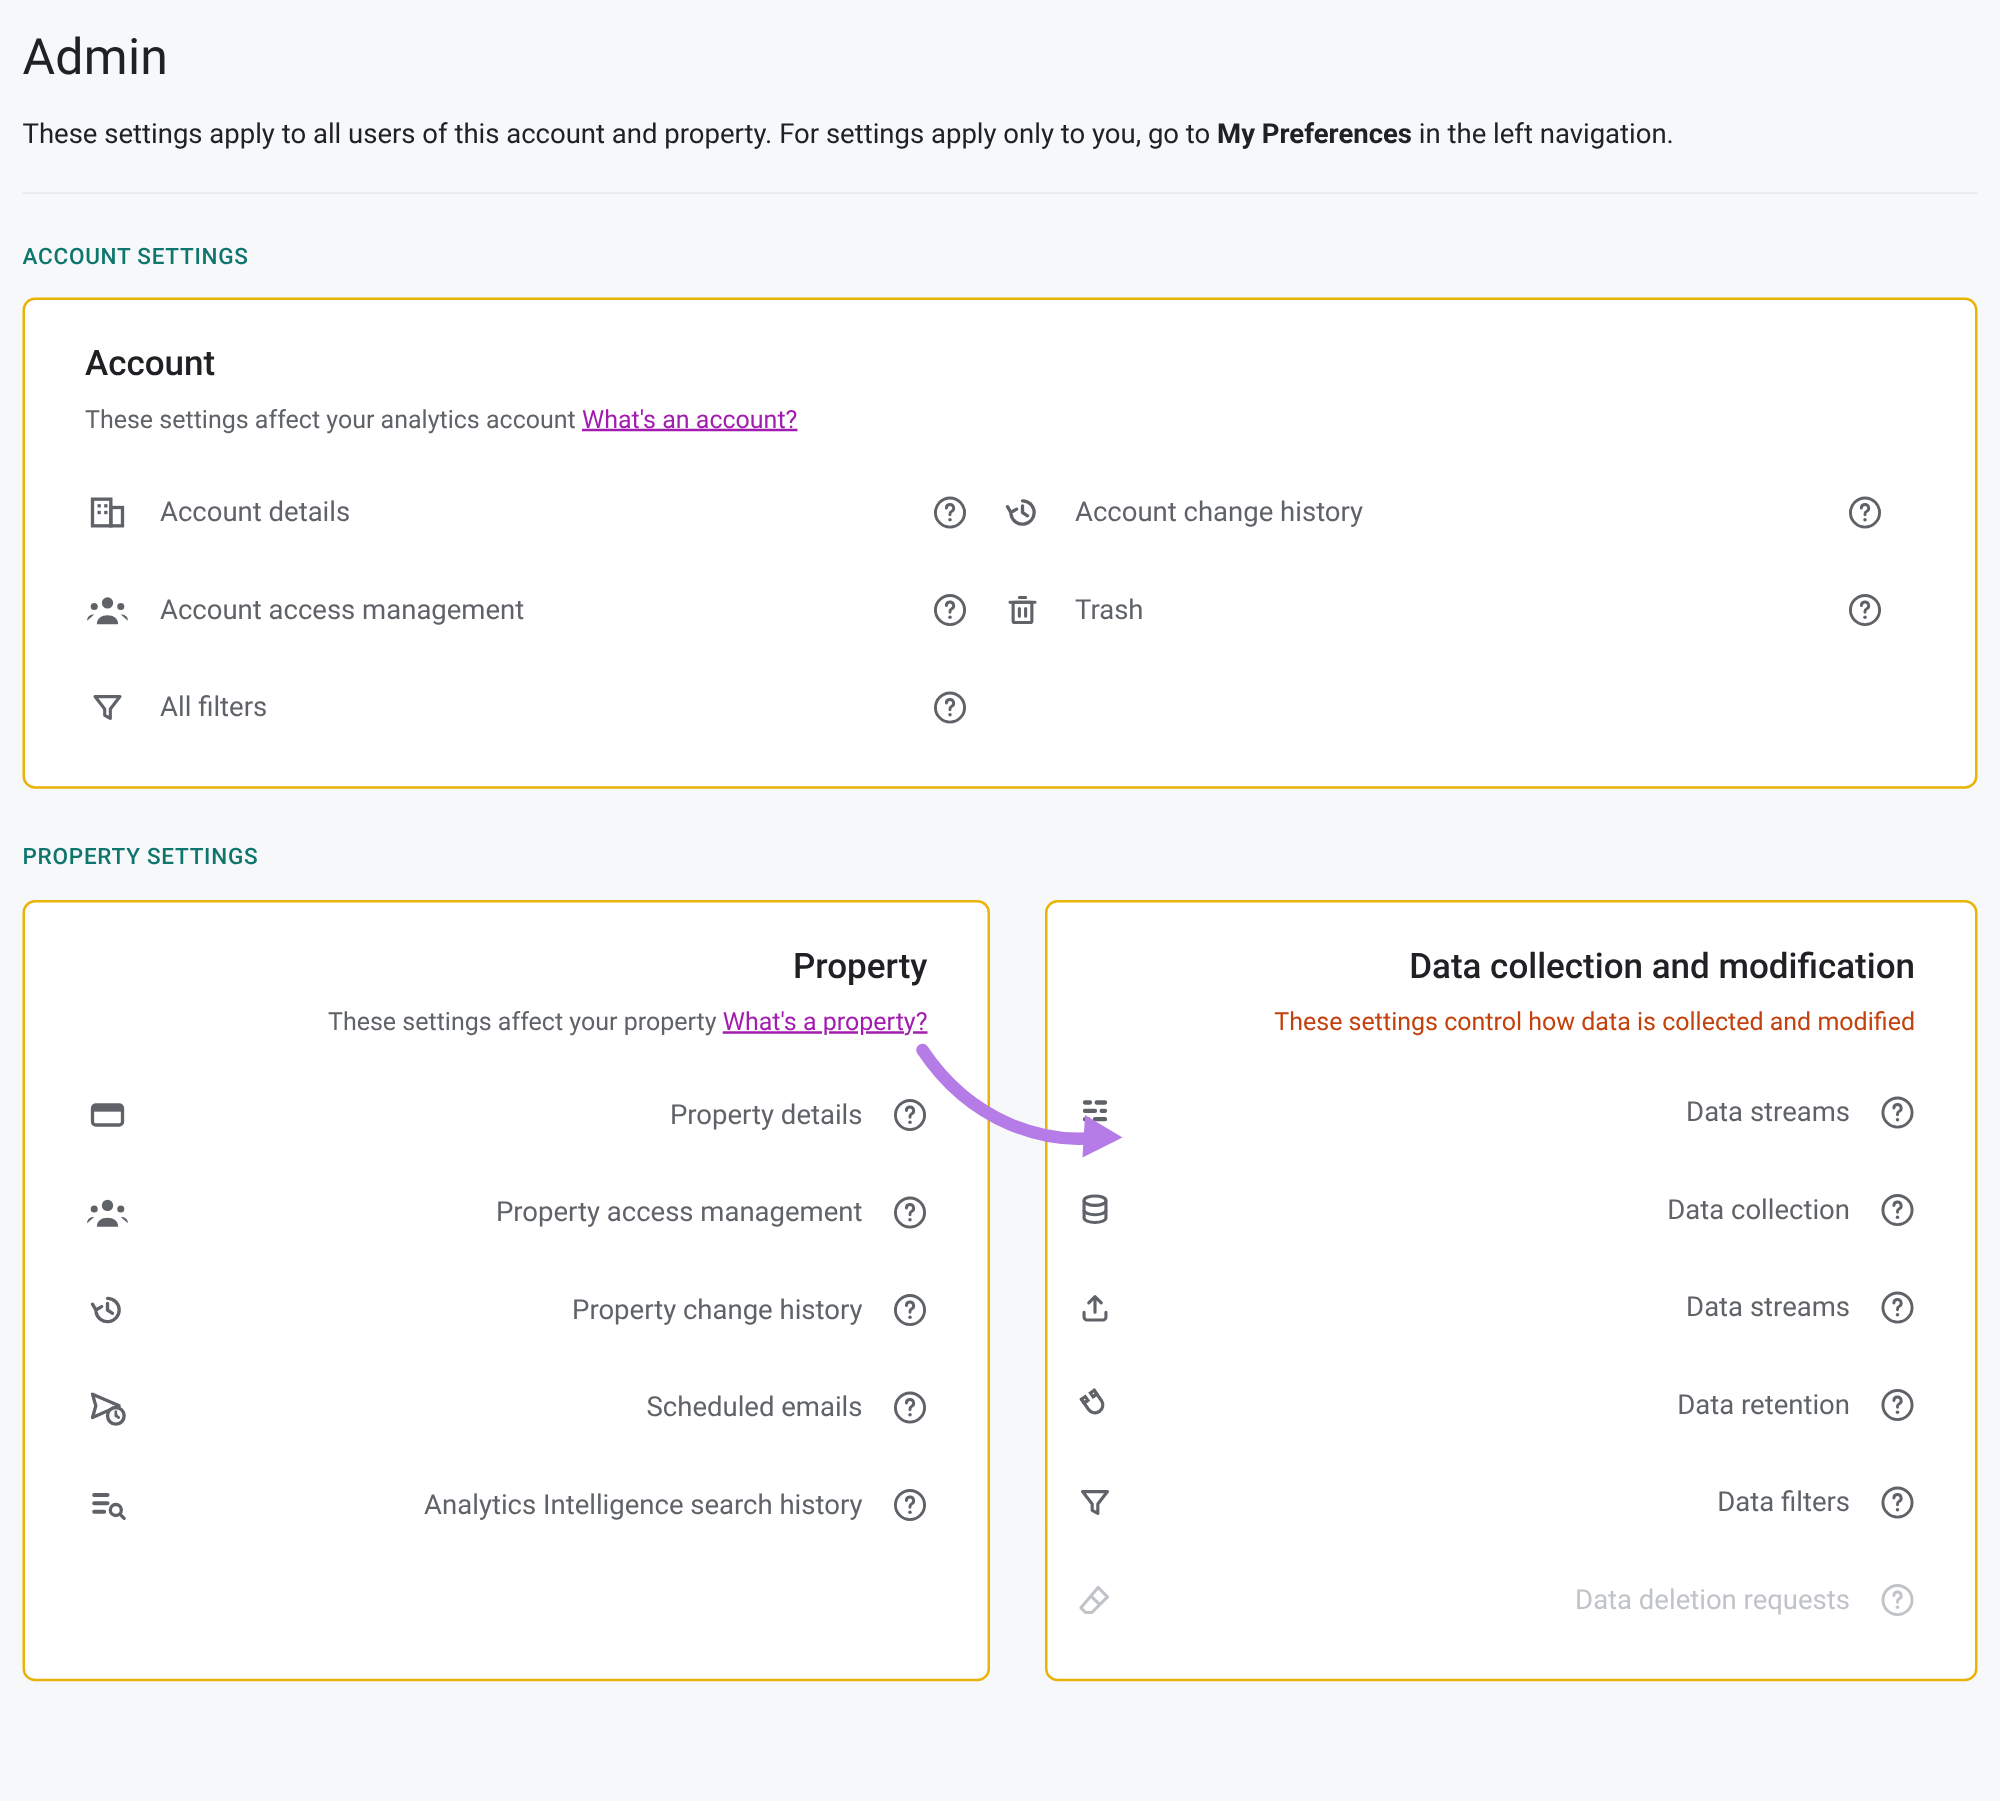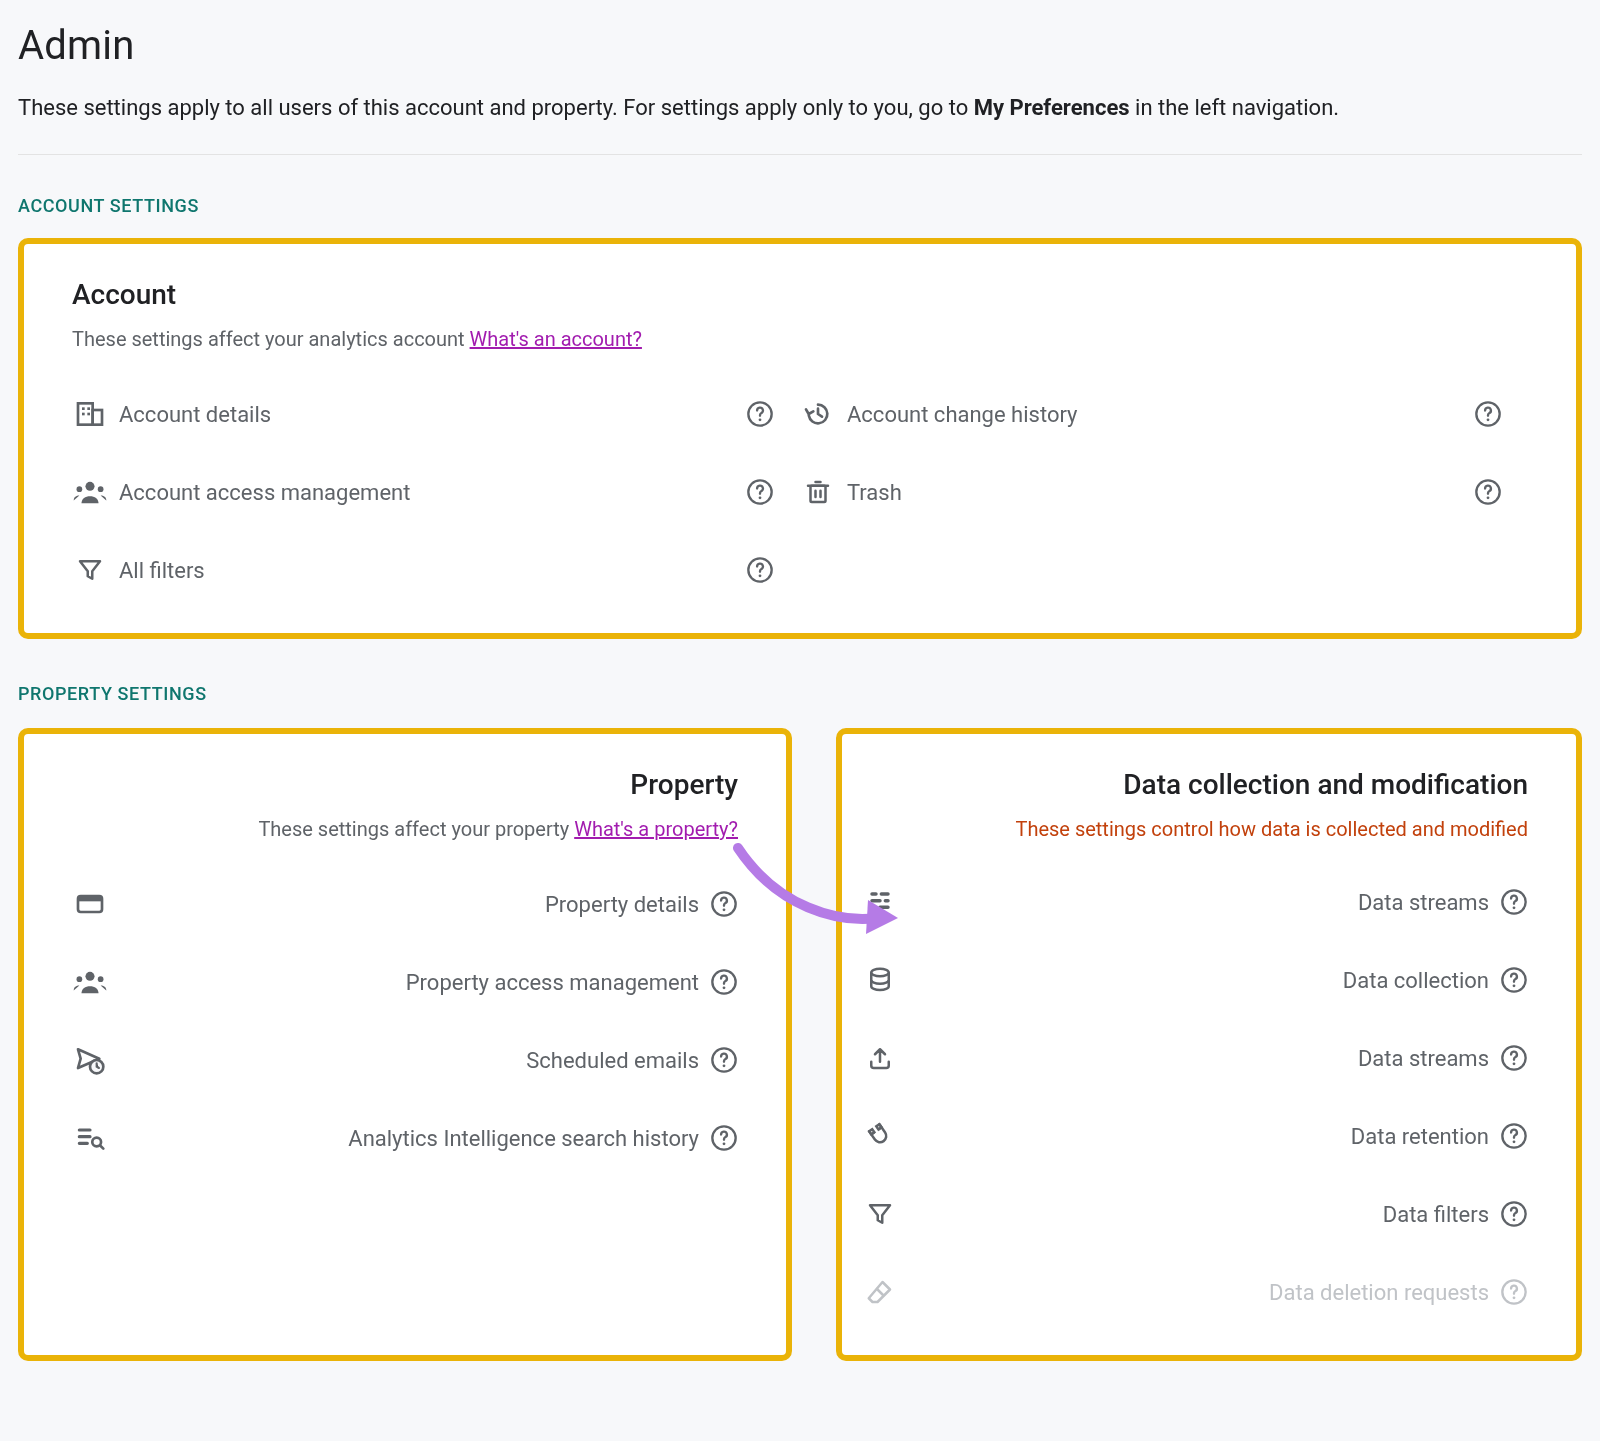--- a/index.html
+++ b/index.html
@@ -33,21 +33,21 @@
   .section-label {
     font-size: 18px;
     letter-spacing: 0.6px;
     font-weight: 500;
     color: #0f766e;
     margin-bottom: 22px;
     text-transform: uppercase;
   }
   .card {
     background: #fff;
-    border: 6px solid #eab308;
+    border: 2px solid #eab308;
     border-radius: 10px;
     padding: 34px 48px 30px 48px;
   }
   .card-title {
     font-size: 28px;
     font-weight: 500;
     margin: 0 0 16px 0;
     color: #202124;
   }
   .card-sub {
@@ -66,21 +66,21 @@
   .col {
     flex: 1;
     display: flex;
     flex-direction: column;
     gap: 12px;
   }
   .row {
     display: flex;
     align-items: center;
     min-height: 66px;
-    gap: 11px;
+    gap: 24px;
   }
   .row .ic {
     width: 36px;
     height: 36px;
     display: inline-flex;
     align-items: center;
     justify-content: center;
     flex-shrink: 0;
     color: #5f6368;
   }
@@ -326,20 +326,33 @@
         <span class="label">Property access management</span>
         <span class="help">
             <svg width="28" height="28" viewBox="0 0 24 24">
               <use href="#i-help"></use>
             </svg>
           </span>
       </div>
       <div class="row">
         <span class="ic">
             <svg width="32" height="32" viewBox="0 0 24 24">
+              <use href="#i-history"></use>
+            </svg>
+          </span>
+        <span class="label">Property change history</span>
+        <span class="help">
+            <svg width="28" height="28" viewBox="0 0 24 24">
+              <use href="#i-help"></use>
+            </svg>
+          </span>
+      </div>
+      <div class="row">
+        <span class="ic">
+            <svg width="32" height="32" viewBox="0 0 24 24">
               <use href="#i-send-clock"></use>
             </svg>
           </span>
         <span class="label">Scheduled emails</span>
         <span class="help">
             <svg width="28" height="28" viewBox="0 0 24 24">
               <use href="#i-help"></use>
             </svg>
           </span>
       </div>

